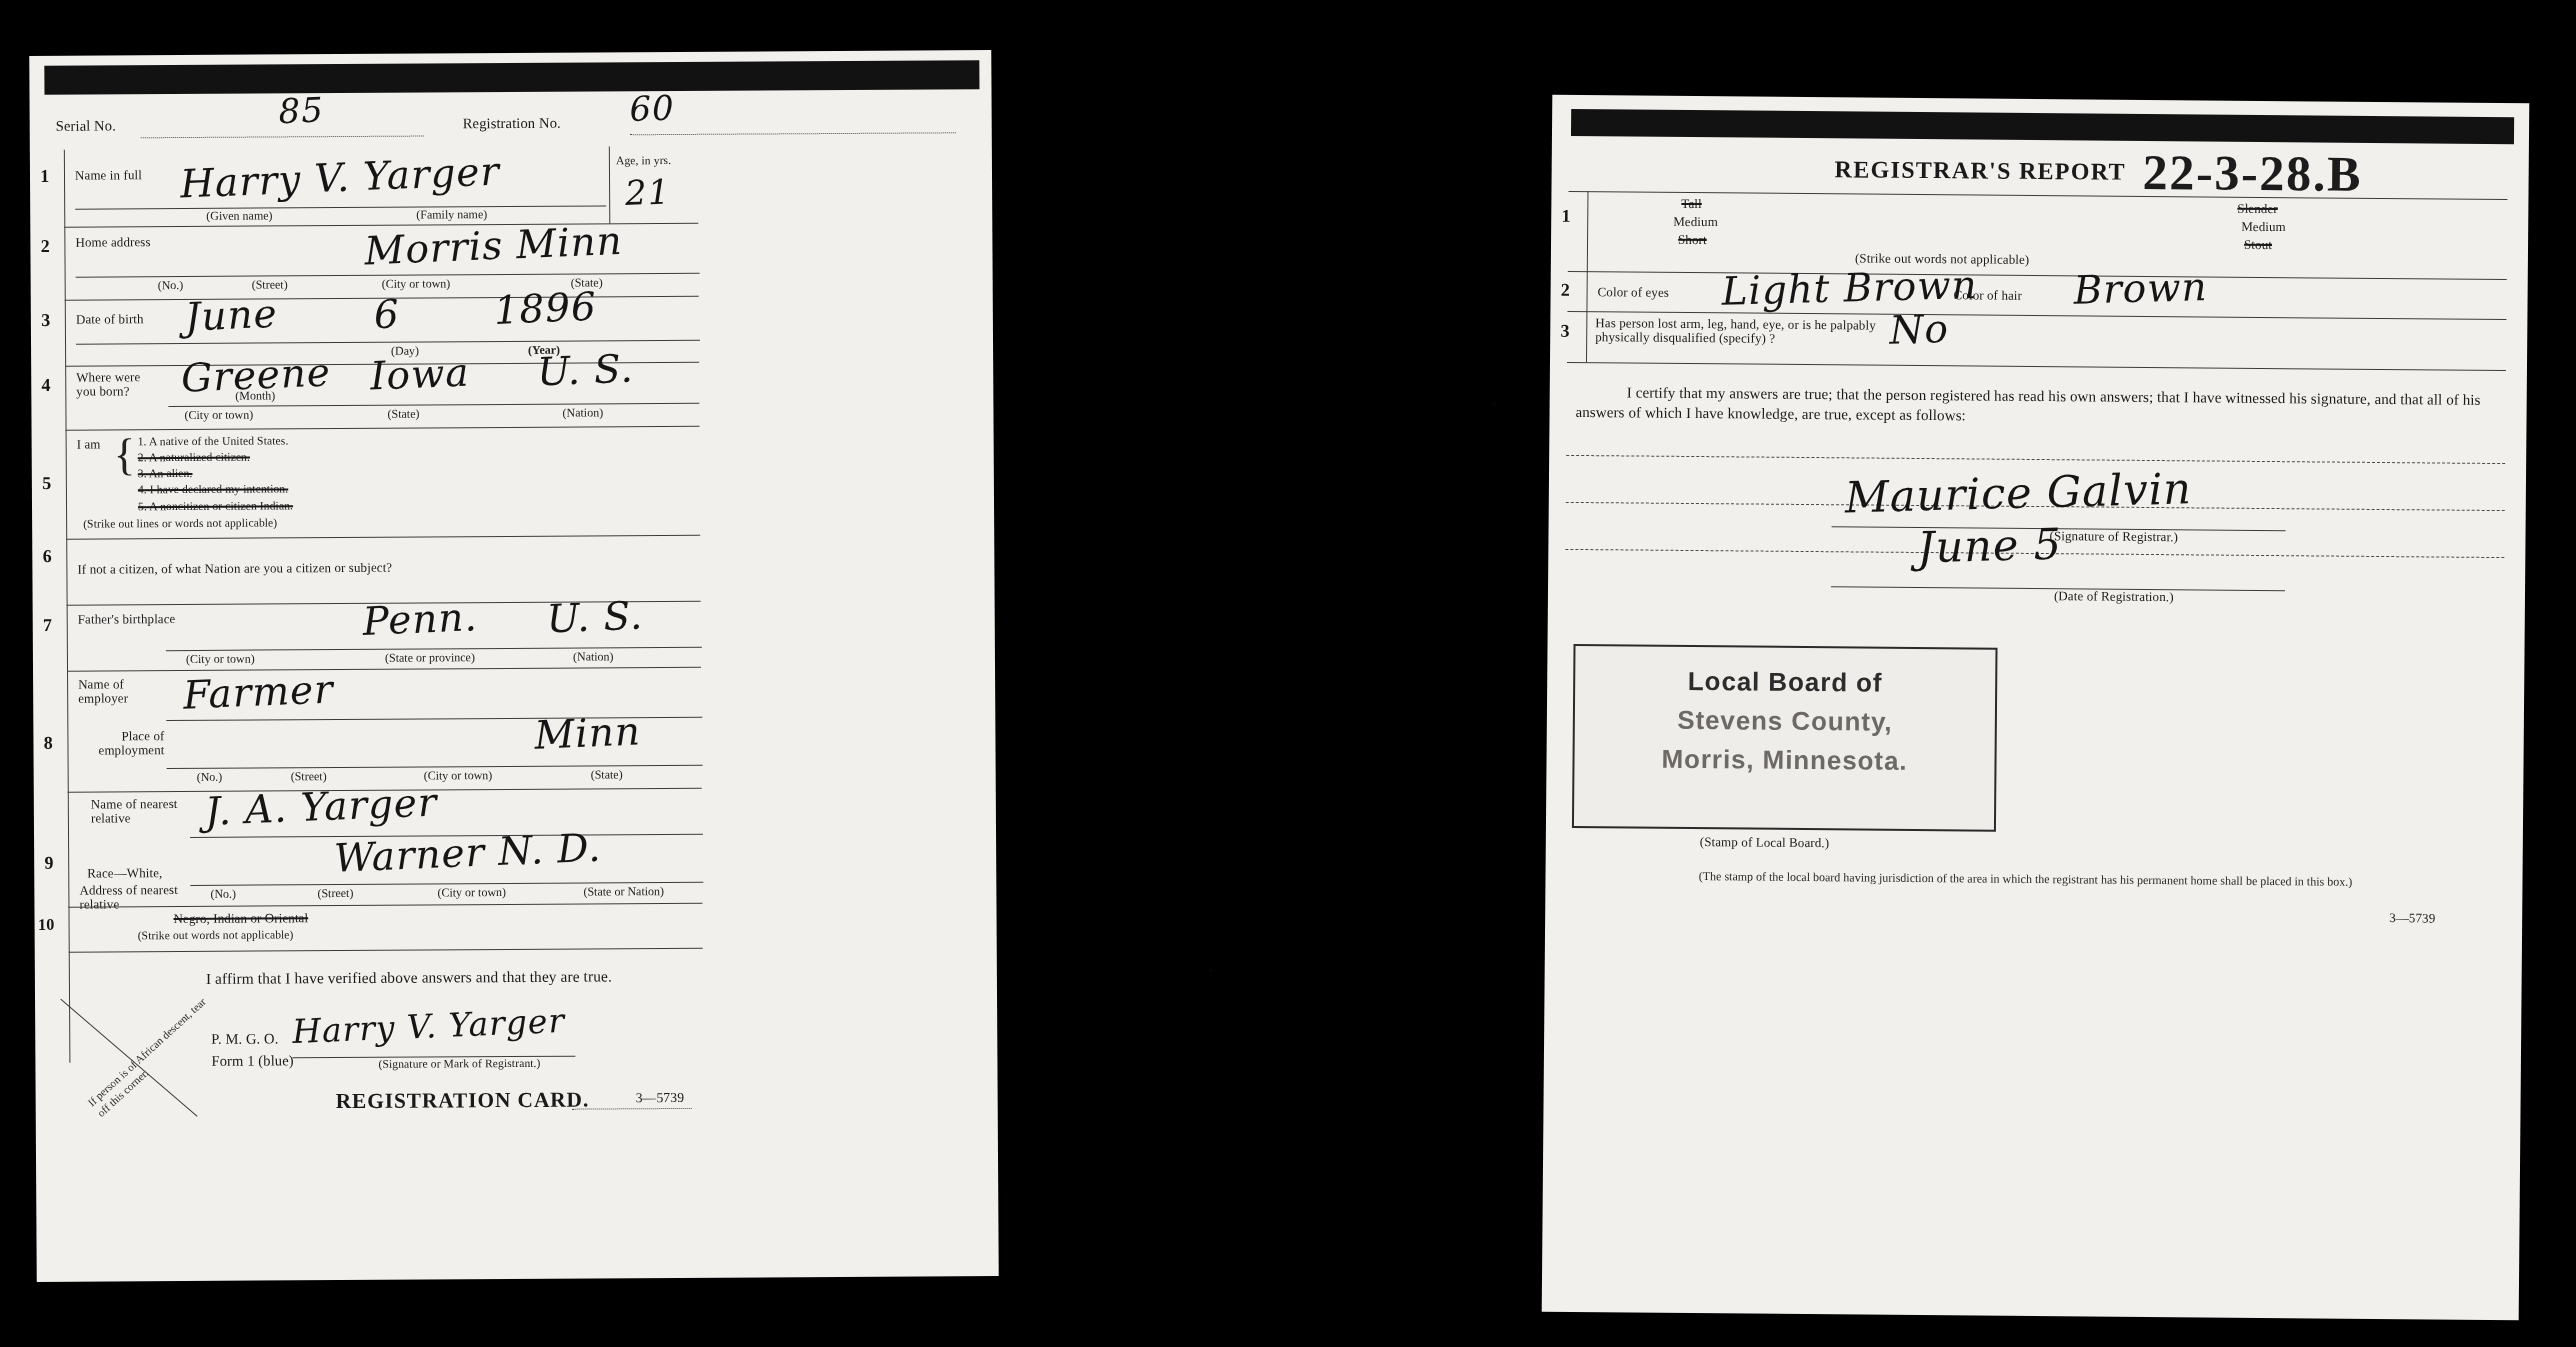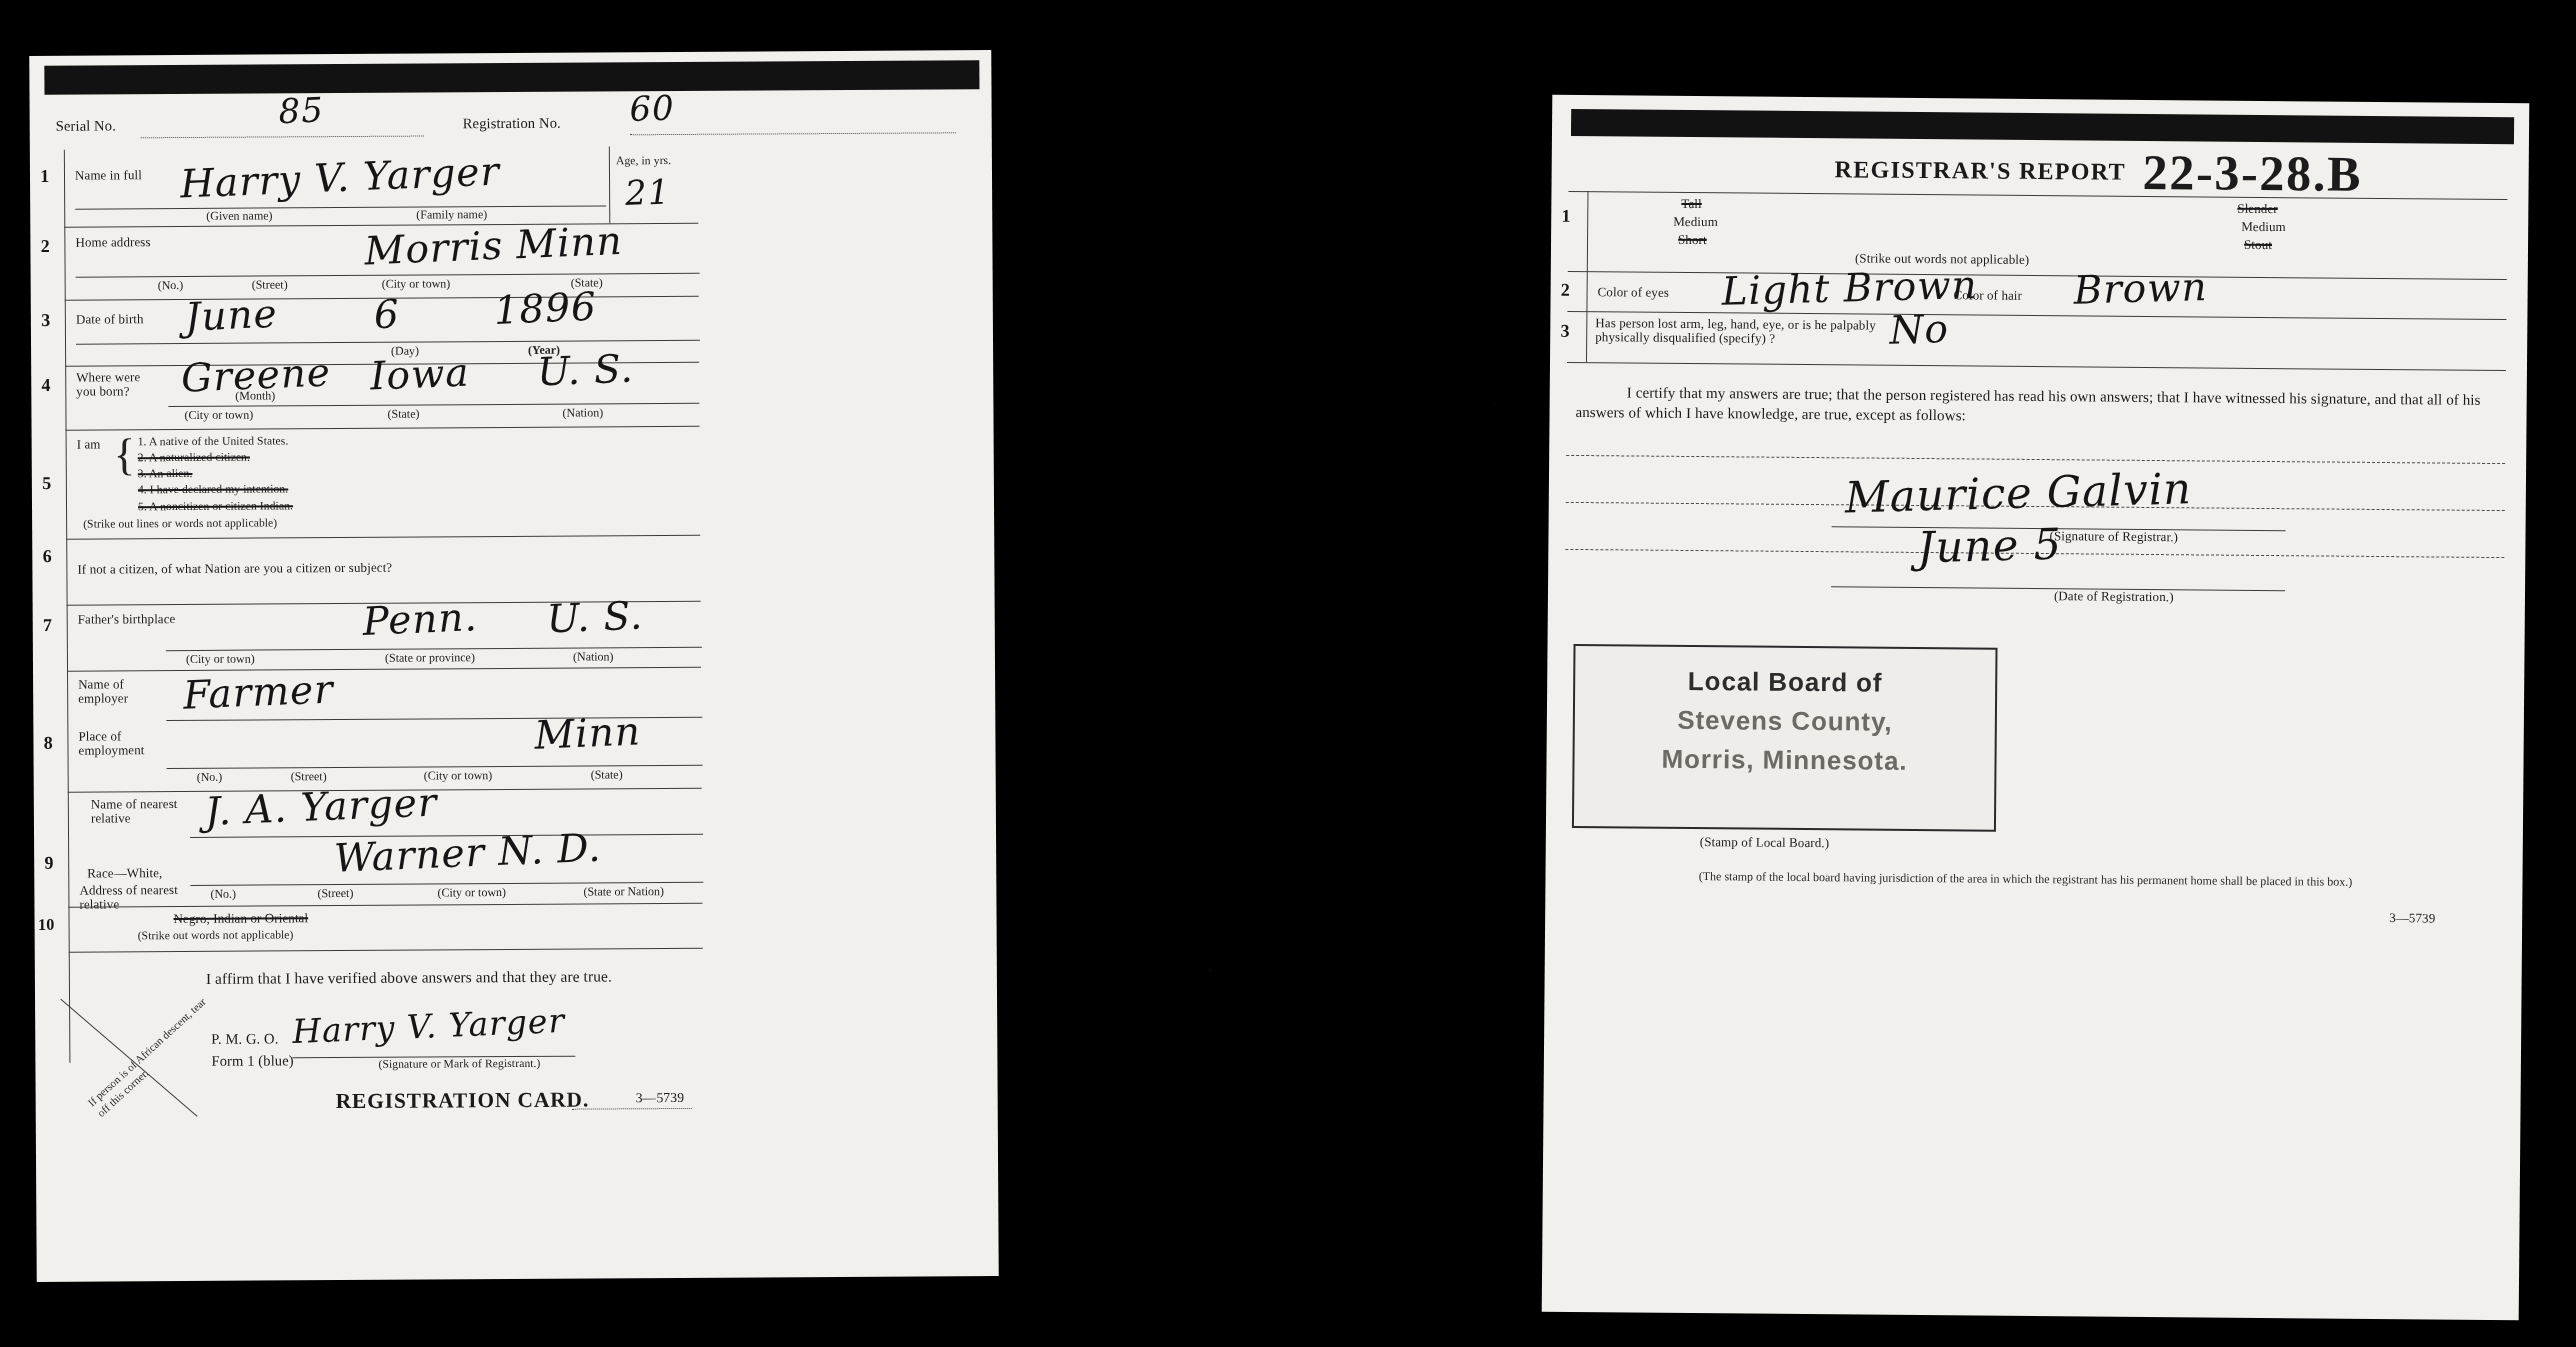--- a/index.html
+++ b/index.html
@@ -242,21 +242,21 @@
     <div class="hand lg" style="left:514px;top:542px;">U. S.</div>
     <div class="caption" style="left:153px;top:597px;">(City or town)</div>
     <div class="caption" style="left:352px;top:597px;">(State or province)</div>
     <div class="caption" style="left:540px;top:597px;">(Nation)</div>
     <div class="rule" style="left:34px;top:615px;width:634px;"></div>
 
     <div class="num" style="left:10.3px;top:677px;">8</div>
     <div class="label sm" style="position:absolute;left:45px;top:622px;width:86px;">Name of employer</div>
     <div class="rule" style="left:133px;top:665px;width:536px;"></div>
     <div class="hand lg" style="left:150px;top:615px;">Farmer</div>
-    <div class="label sm" style="position:absolute;left:45px;top:674px;width:86px;">Place of employment</div>
+    <div class="label sm" style="position:absolute;left:45px;top:674px;width:86px;text-align:right;">Place of employment</div>
     <div class="rule" style="left:133px;top:713px;width:536px;"></div>
     <div class="hand lg" style="left:501px;top:658px;">Minn</div>
     <div class="caption" style="left:163px;top:715px;">(No.)</div>
     <div class="caption" style="left:257px;top:715px;">(Street)</div>
     <div class="caption" style="left:390px;top:715px;">(City or town)</div>
     <div class="caption" style="left:557px;top:715px;">(State)</div>
     <div class="rule" style="left:34px;top:736px;width:634px;"></div>
 
     <div class="num" style="left:10.3px;top:797px;">9</div>
     <div class="label sm" style="position:absolute;left:57px;top:742px;width:107px;">Name of nearest relative</div>

